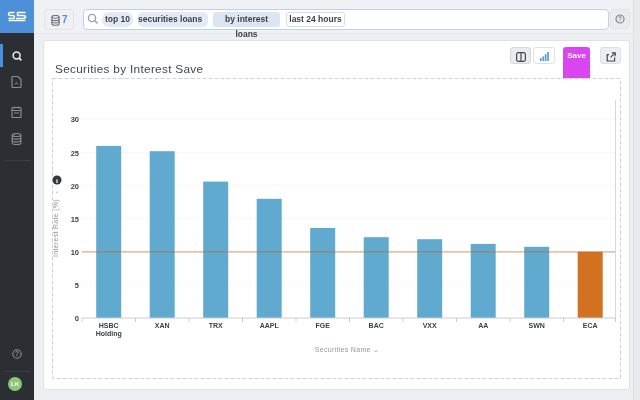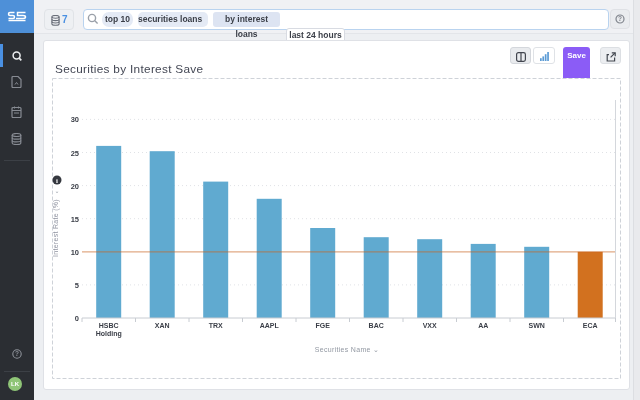--- a/index.html
+++ b/index.html
@@ -35,21 +35,21 @@
 </div>
 
 <div class="abs" style="left:83px;top:9px;width:526px;height:21px;background:#fff;border:1px solid #b9d3ef;border-radius:4px;"></div>
 <svg class="abs" style="left:87px;top:13px;" width="12" height="12" viewBox="0 0 12 12">
   <circle cx="5" cy="5" r="3.6" fill="none" stroke="#9aa0a9" stroke-width="1.4"></circle>
   <line x1="7.8" y1="7.8" x2="10.6" y2="10.6" stroke="#9aa0a9" stroke-width="1.4"></line>
 </svg>
 <div class="abs" style="left:102px;top:12px;width:31px;height:15px;background:#e4eaf5;border-radius:7px;font-size:8.5px;font-weight:bold;color:#3b3f48;line-height:15px;text-align:center;">top 10</div>
 <div class="abs" style="left:138px;top:12px;width:70px;height:15px;background:#e4eaf5;border-radius:5px;font-size:8.5px;font-weight:bold;color:#3b3f48;line-height:15px;">securities loans</div>
 <div class="abs" style="left:213px;top:12px;width:67px;height:15px;background:#dde4f2;border-radius:3px;font-size:8.5px;font-weight:bold;color:#3b3f48;line-height:15px;text-align:center;">by interest loans</div>
-<div class="abs" style="left:286px;top:12px;width:59px;height:15px;background:#fff;border:1px solid #d8dbe2;border-radius:3px;font-size:8.5px;font-weight:bold;color:#3b3f48;line-height:13px;text-align:center;margin-top:16px;">last 24 hours</div>
+<div class="abs" style="left:286px;top:12px;width:59px;height:15px;background:#fff;border:1px solid #d8dbe2;border-radius:3px;font-size:8.5px;font-weight:bold;color:#3b3f48;line-height:13px;text-align:center;">last 24 hours</div>
 
 <div class="abs" style="left:610px;top:9px;width:20px;height:20px;background:#eaecef;border:1px solid #dfe1e5;border-radius:4px;">
   <svg class="abs" style="left:4px;top:4px;" width="10" height="10" viewBox="0 0 10 10">
     <circle cx="5" cy="5" r="4" fill="none" stroke="#80858d" stroke-width="1.2"></circle>
     <text x="5" y="7.3" font-size="6.5" font-weight="bold" fill="#80858d" text-anchor="middle">?</text>
   </svg>
 </div>
 
 <div class="abs" style="left:0;top:33px;width:34px;height:367px;background:#2b2e33;">
 
@@ -102,21 +102,21 @@
   </svg>
 </div>
 <div class="abs" style="left:533px;top:47px;width:21.5px;height:17px;background:#fff;border:1px solid #dfe2e6;border-radius:3px;">
   <svg class="abs" style="left:5.5px;top:4px;" width="9" height="9" viewBox="0 0 9 9">
     <rect x="0" y="6.2" width="1.7" height="2.8" fill="#5b9bd5"></rect>
     <rect x="2.4" y="4.4" width="1.7" height="4.6" fill="#5b9bd5"></rect>
     <rect x="4.8" y="2.2" width="1.7" height="6.8" fill="#5b9bd5"></rect>
     <rect x="7.2" y="0" width="1.7" height="9" fill="#5b9bd5"></rect>
   </svg>
 </div>
-<div class="abs" style="left:563px;top:47px;width:27px;height:34px;background:#8b5cf6;border-radius:3px;color:#fff;font-size:8px;font-weight:bold;text-align:center;line-height:17px;">Save</div>
+<div class="abs" style="left:563px;top:47px;width:27px;height:34px;background:#d946ef;border-radius:3px;color:#fff;font-size:8px;font-weight:bold;text-align:center;line-height:17px;">Save</div>
 <div class="abs" style="left:600px;top:47px;width:21px;height:17px;background:#eceef1;border:1px solid #dcdfe3;border-radius:3px;">
   <svg class="abs" style="left:5px;top:3.5px;" width="10" height="10" viewBox="0 0 10 10">
     <path d="M3 2.6 H1.2 V9 H8.6 V5.4" fill="none" stroke="#42464f" stroke-width="1.2"></path>
     <path d="M4.6 5.4 L8.8 1.1" fill="none" stroke="#42464f" stroke-width="1.2"></path>
     <path d="M5.8 0.8 H9.2 V4.2" fill="none" stroke="#42464f" stroke-width="1.2"></path>
   </svg>
 </div>
 
 <div class="abs" style="left:52px;top:78px;width:569px;height:301px;background:#fff;"></div>
 

